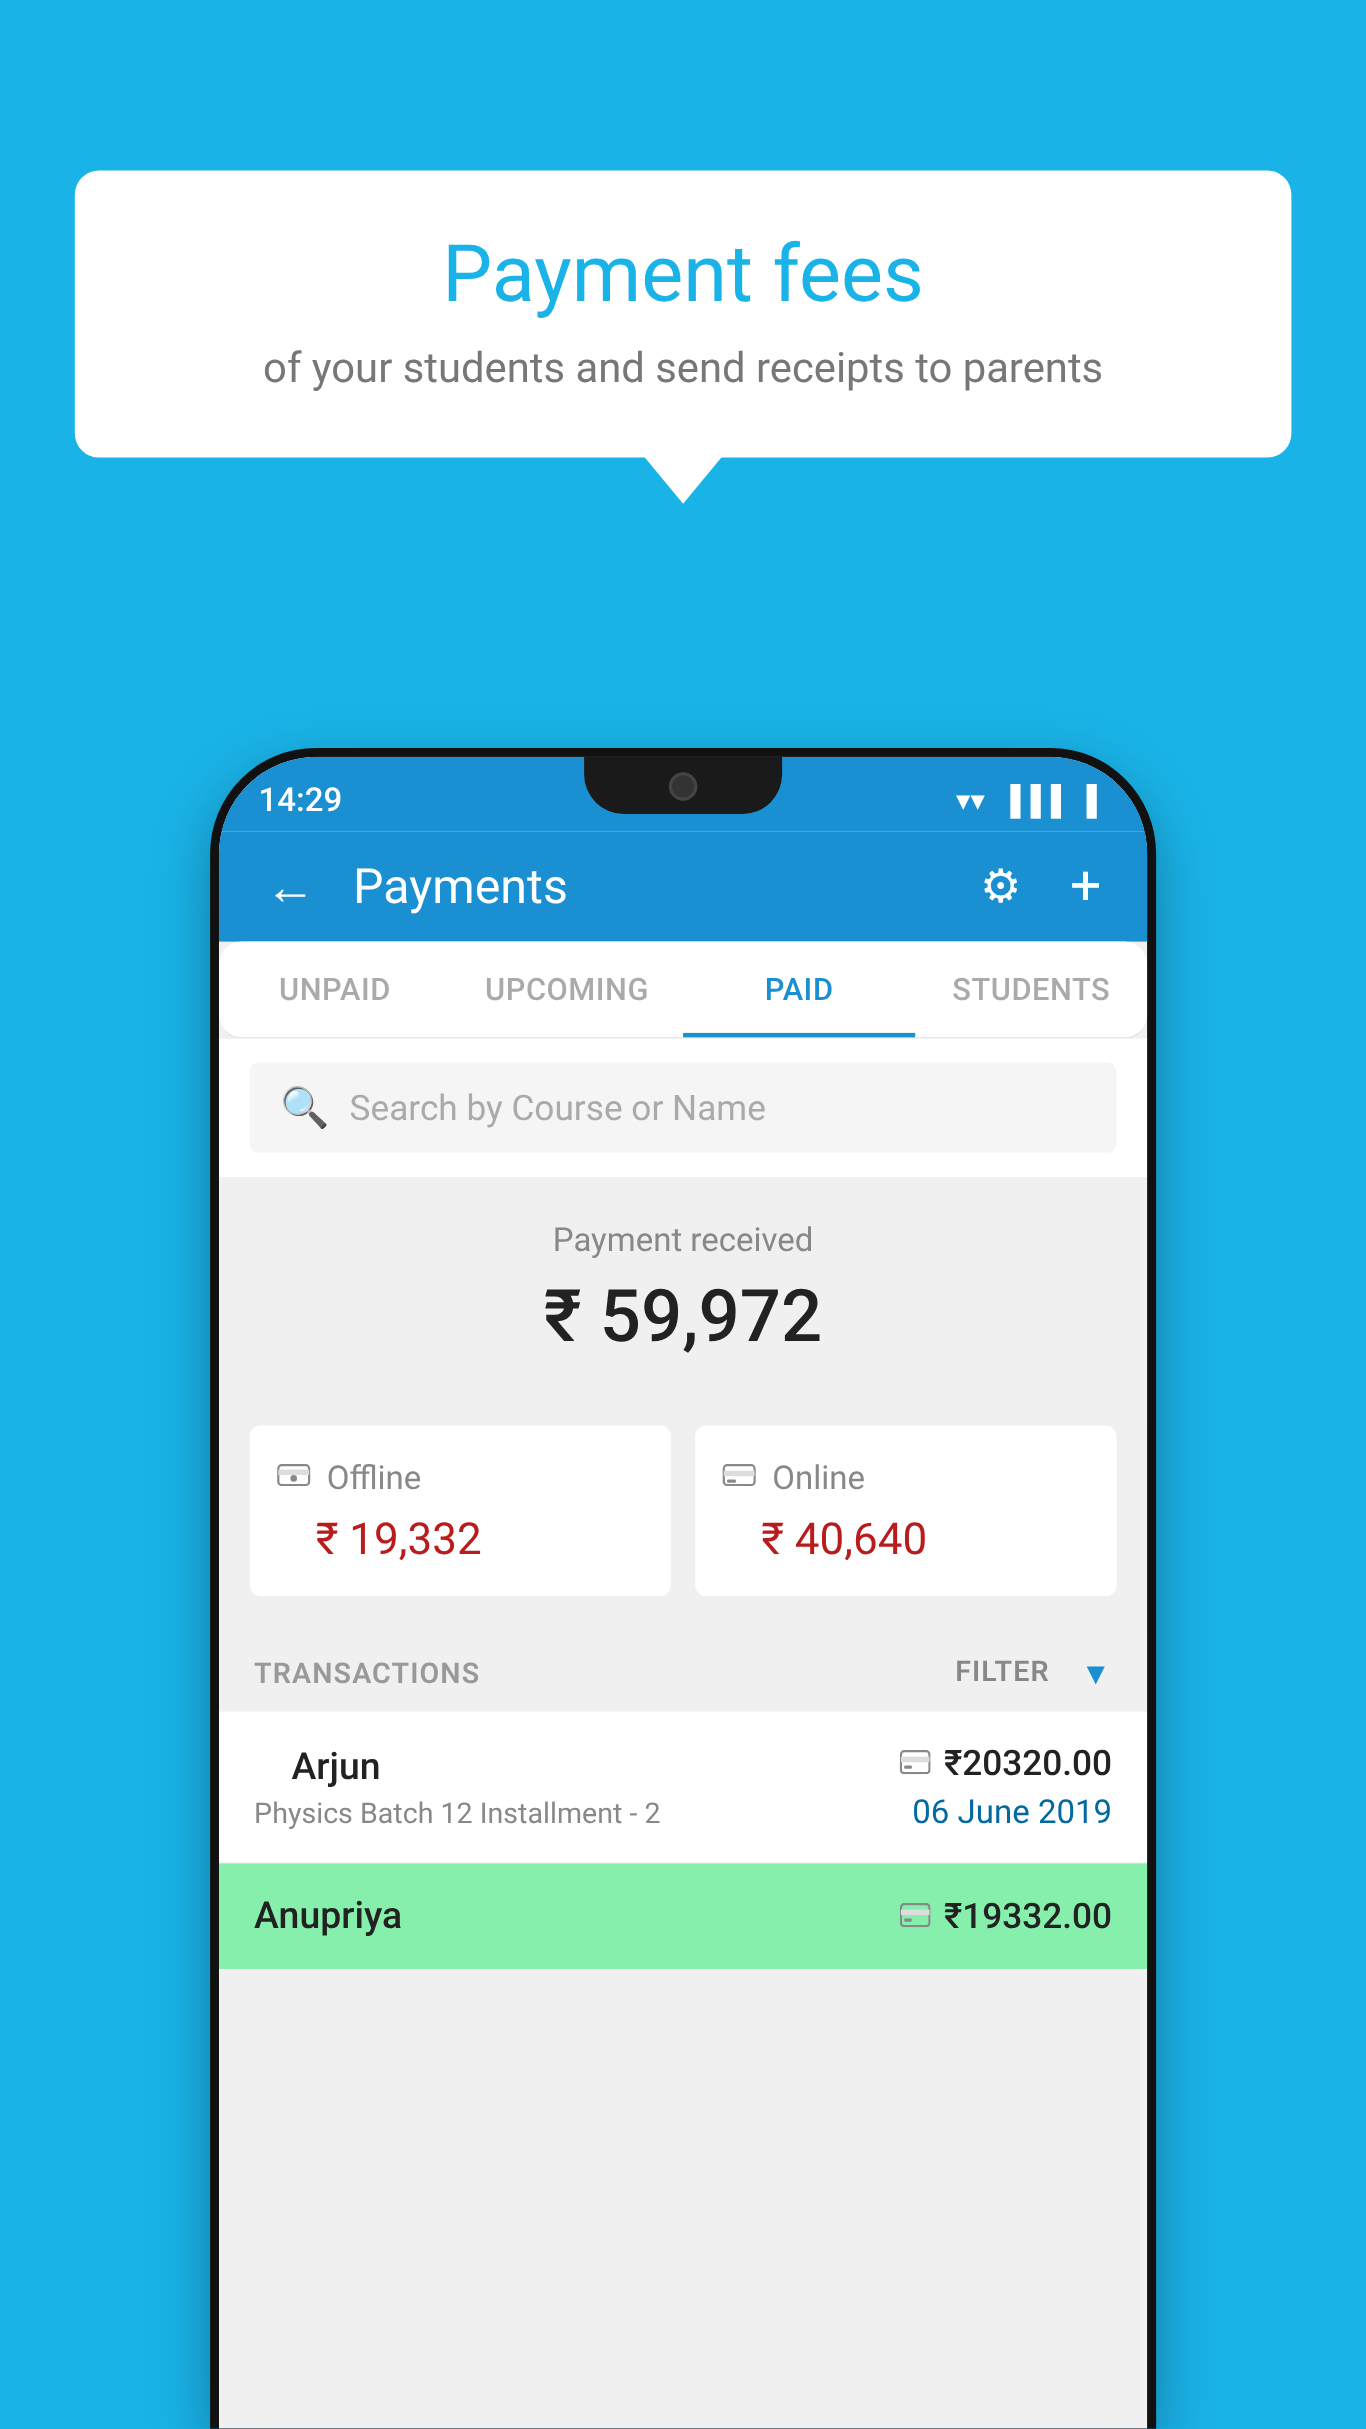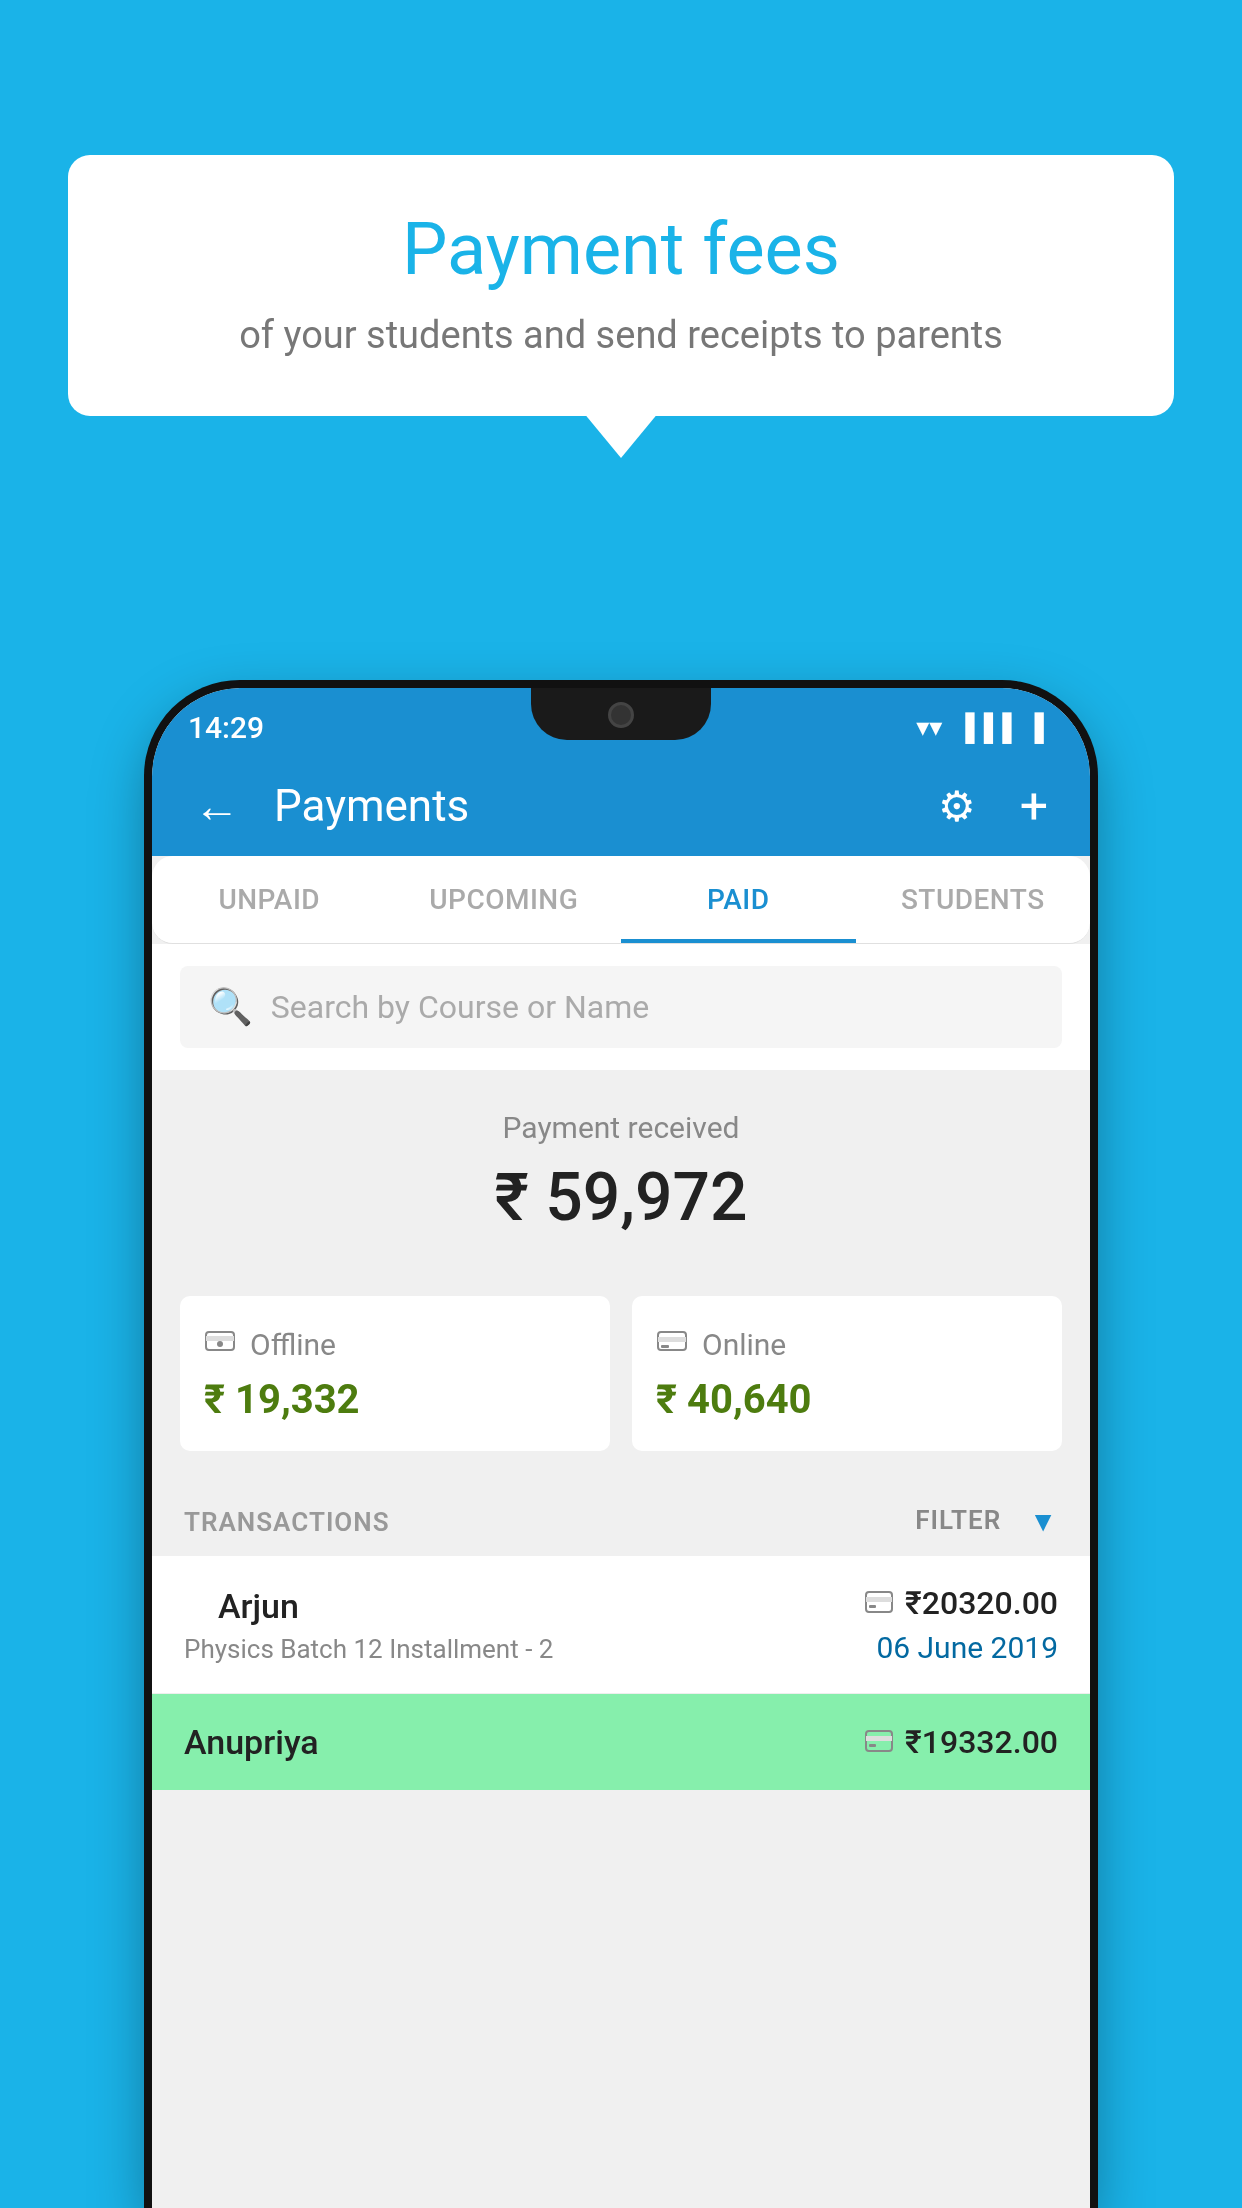--- a/index.html
+++ b/index.html
@@ -57,21 +57,21 @@
       font-weight: 400;
       line-height: 1.3;
     }
 
     
     .phone-frame {
       position: absolute;
       bottom: 0;
       left: 50%;
       transform: translateX(-50%);
-      width: 938px;
+      width: 844px;
       height: 1520px;
       background: #1a1a1a;
       border-radius: 88px 88px 0 0;
       z-index: 5;
       overflow: hidden;
       box-shadow: 0 0 0 8px #111, 0 20px 60px rgba(0,0,0,0.4);
     }
 
     
     .phone-frame::before {
@@ -305,23 +305,24 @@
       color: #888;
       font-size: 32px;
     }
 
     .card-label {
       color: #888;
       font-size: 30px;
     }
 
     .card-amount {
-      color: #4d7c0f;
+      color: #b91c1c;
       font-size: 40px;
-      font-weight: 700;
+      font-weight: 400;
+      margin-left: 36px;
     }
 
     
     .transactions-header {
       display: flex;
       align-items: center;
       justify-content: space-between;
       padding: 24px 32px 18px;
       background: #f0f0f0;
     }

